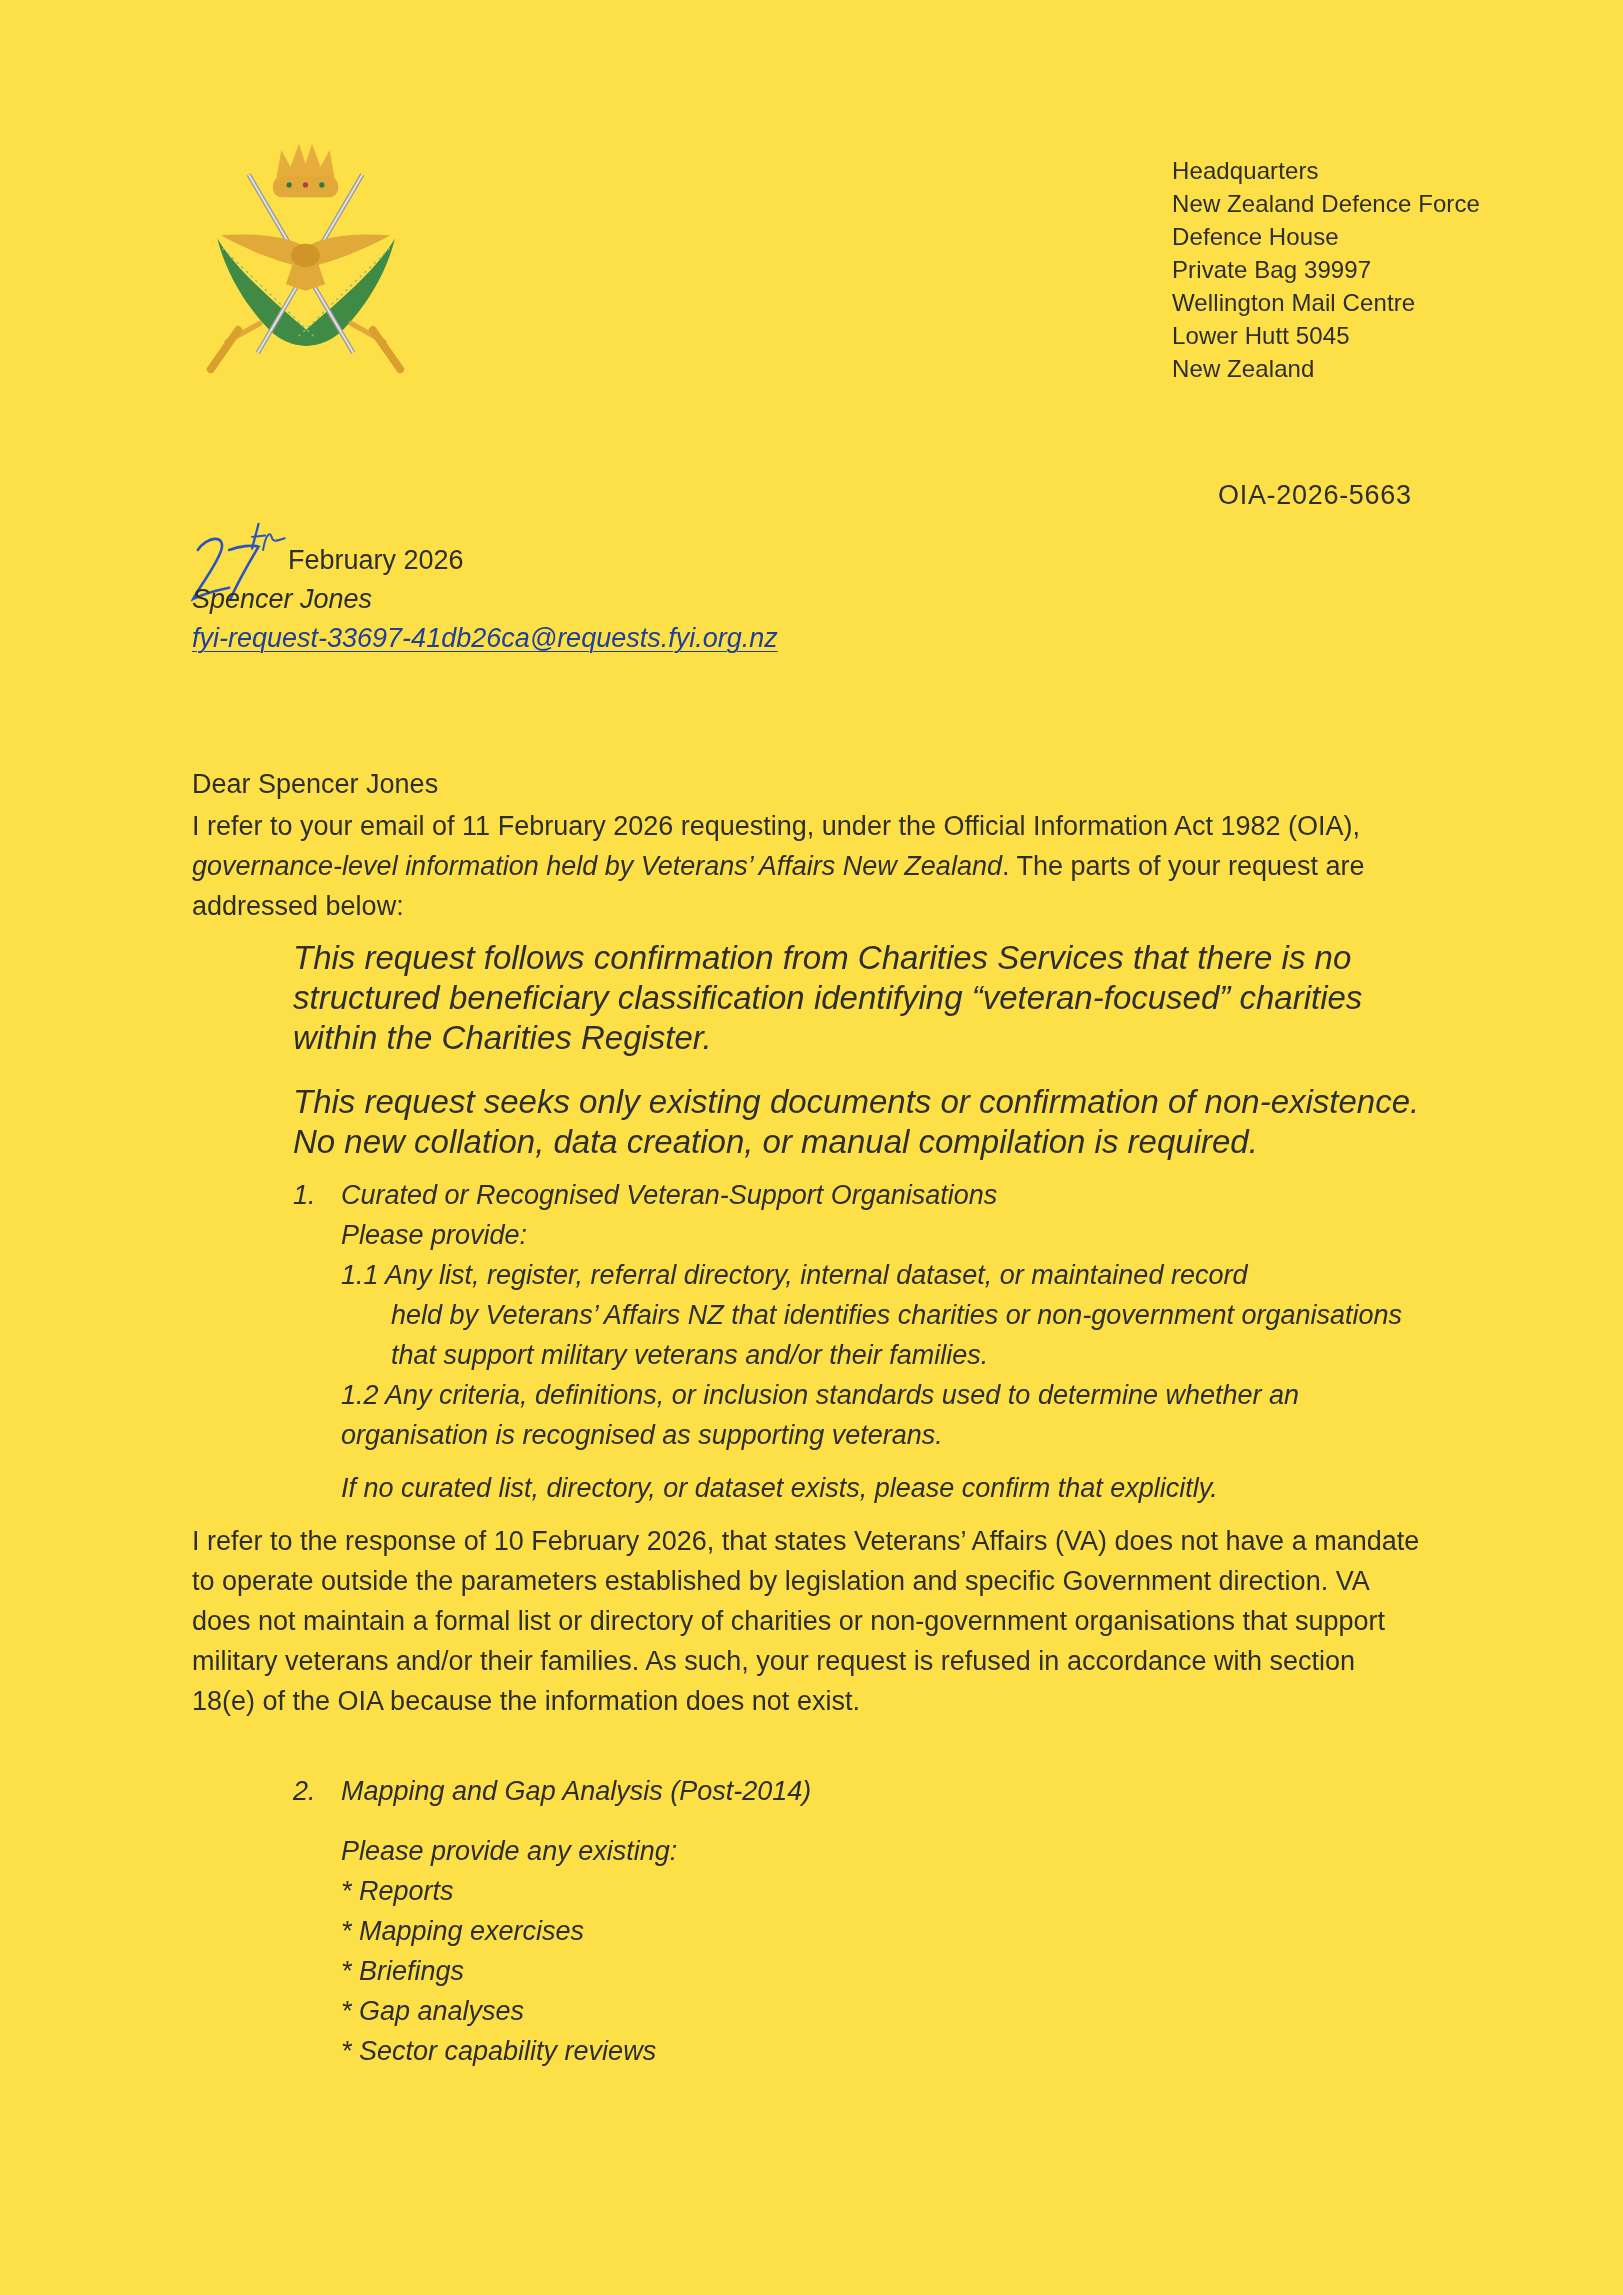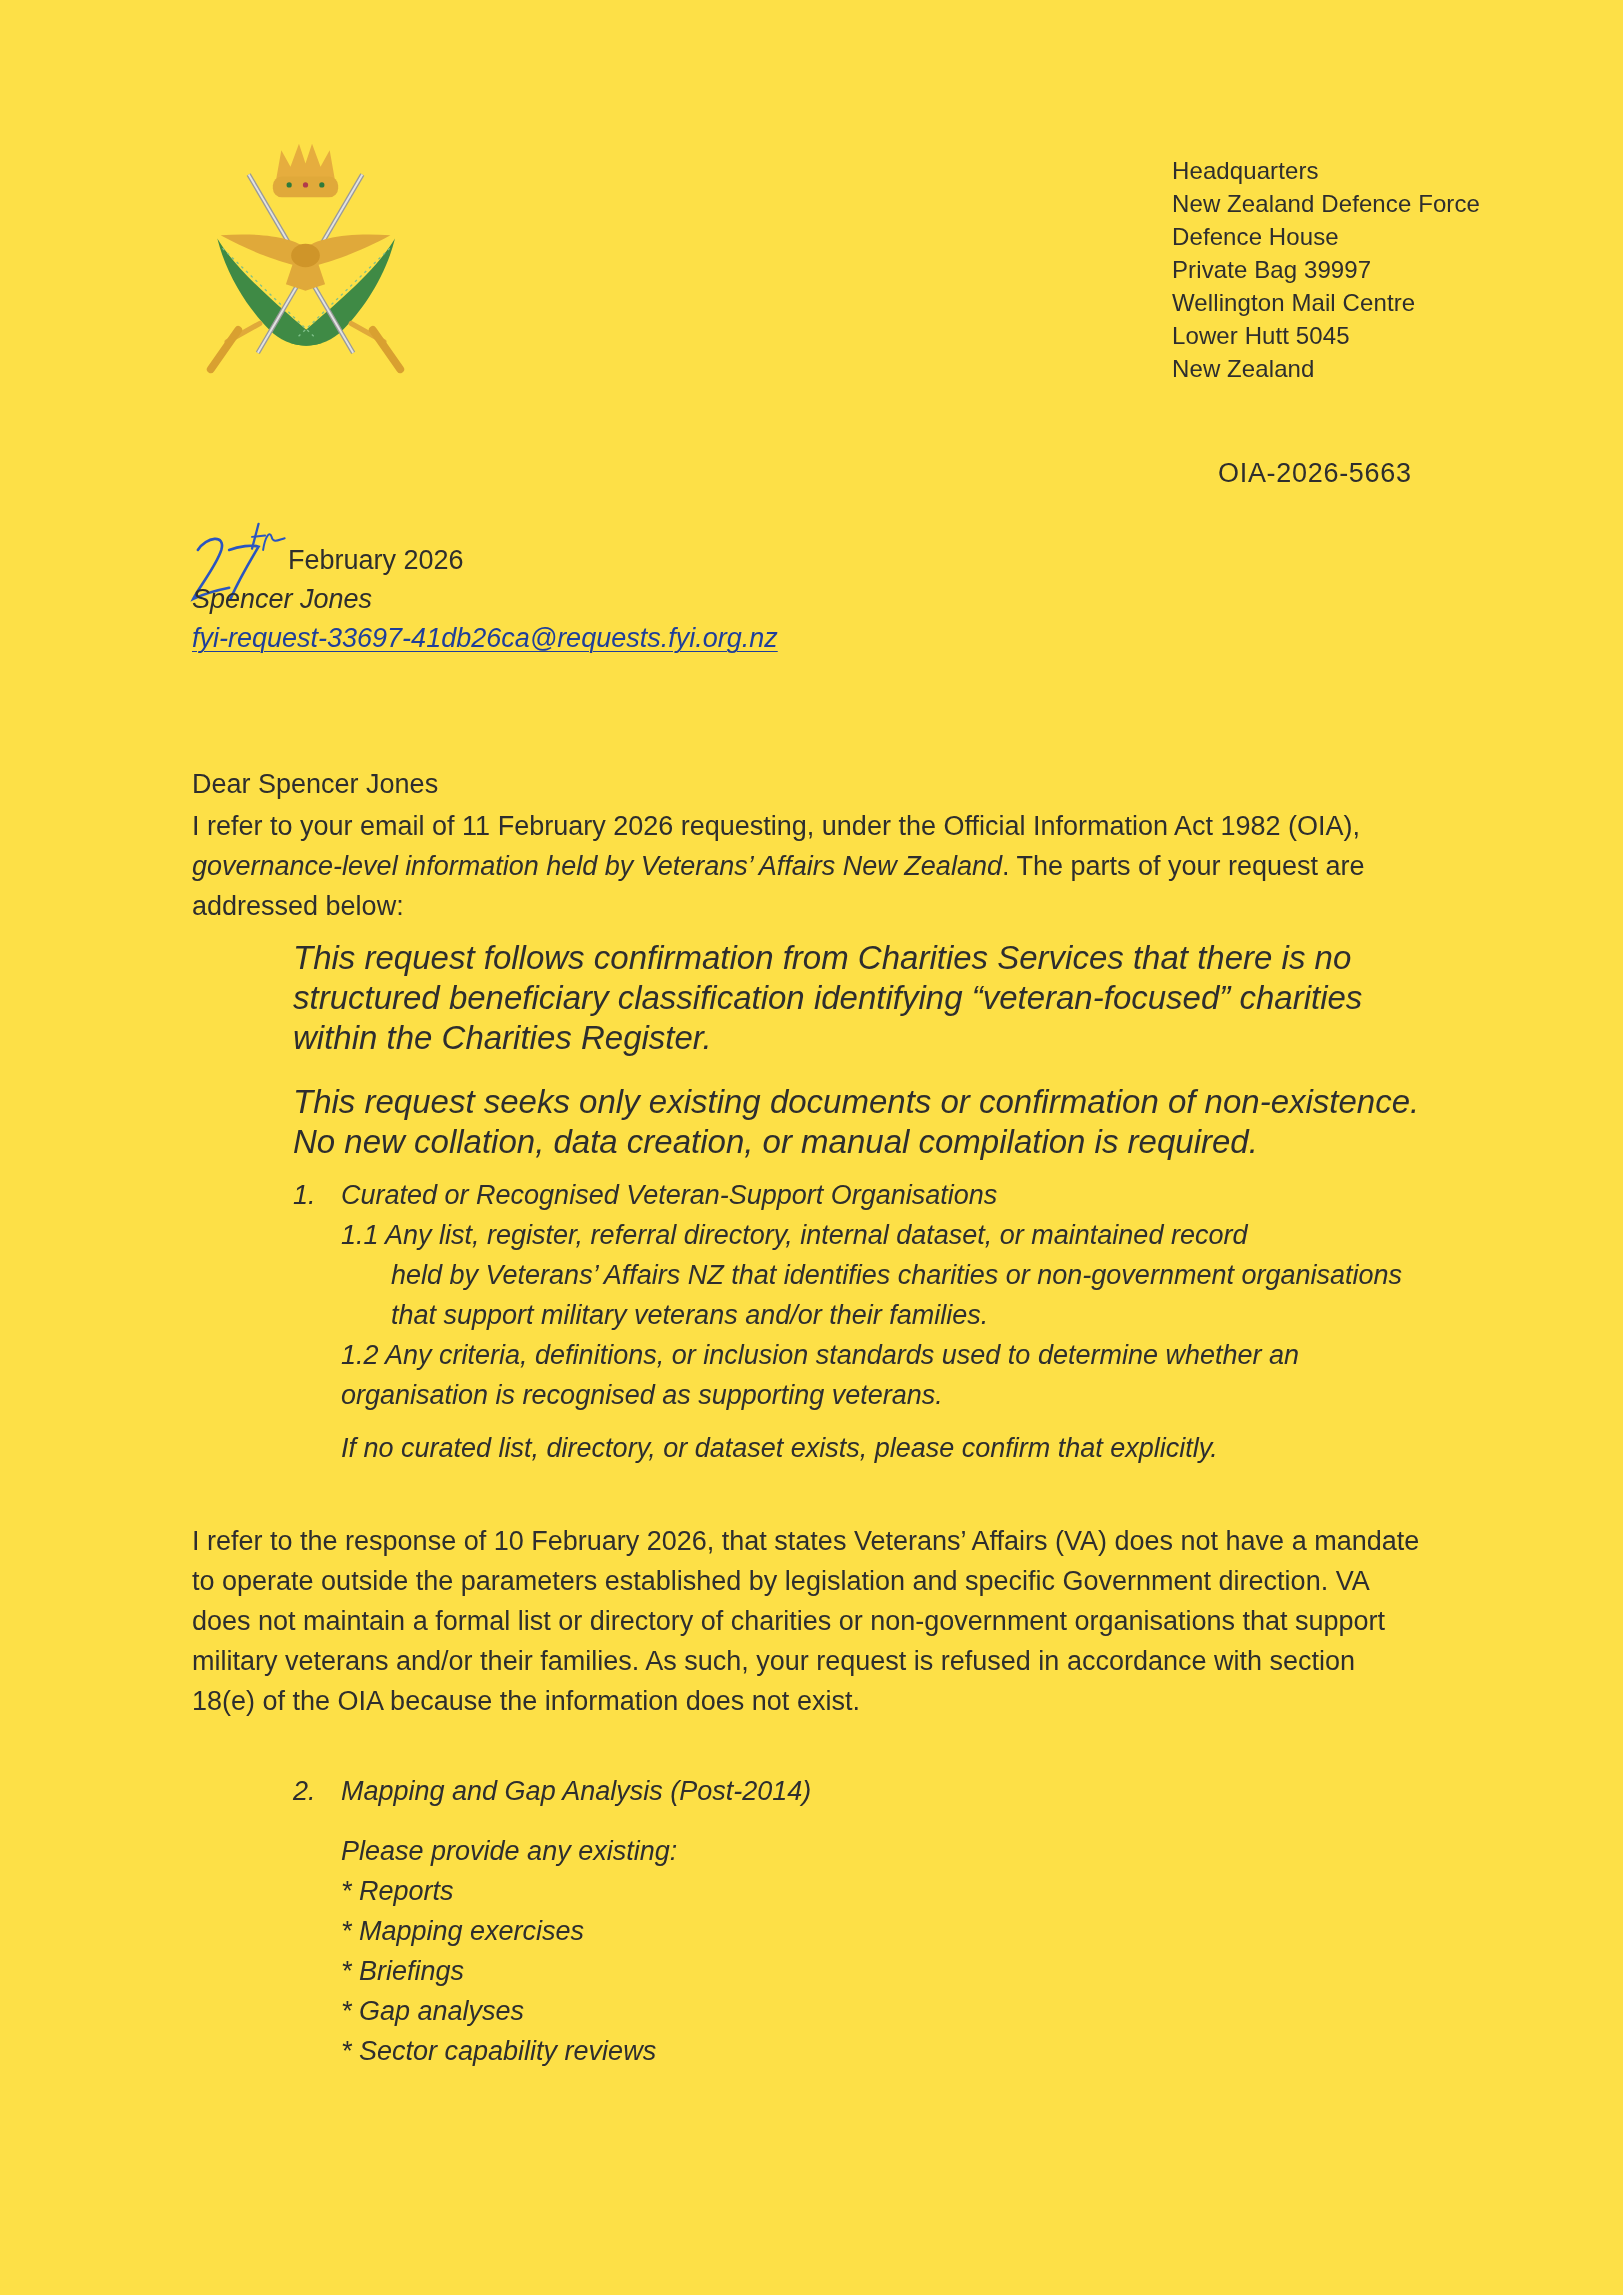--- a/index.html
+++ b/index.html
@@ -35,21 +35,21 @@
     top: 154px;
     font-size: 24px;
     line-height: 33px;
     color: #2e2e2e;
     letter-spacing: 0.1px;
   }
   .address div { white-space: nowrap; }
   .ref {
     position: absolute;
     left: 1218px;
-    top: 458px;
+    top: 480px;
     font-size: 27px;
     color: #2e2e2e;
     letter-spacing: 0.7px;
     white-space: nowrap;
   }
   .date-block {
     position: absolute;
     left: 190px;
     top: 517px;
     height: 92px;
@@ -208,20 +208,21 @@
   <div class="body-text para1"><span>I refer to your email of 11 February 2026 requesting, under the Official Information Act 1982 (OIA), </span><em>governance-level information held by Veterans’ Affairs New Zealand</em><span>. The parts of your request are addressed below:</span></div>
 
   <div class="quote q1">This request follows confirmation from Charities Services that there is no structured beneficiary classification identifying “veteran-focused” charities within the Charities Register.</div>
   <div class="quote q2">This request seeks only existing documents or confirmation of non-existence. No new collation, data creation, or manual compilation is required.</div>
 
   <div class="item1">
     <div class="numrow">
       <span class="num">1.</span>
       <span>Curated or Recognised Veteran-Support Organisations</span>
     </div>
+    <div class="indent74">Please provide:</div>
     <div class="indent74">
       <span>1.1</span>
       <span>Any list, register, referral directory, internal dataset, or maintained record</span>
     </div>
     <div class="sub-cont">held by Veterans’ Affairs NZ that identifies charities or non-government organisations that support military veterans and/or their families.</div>
     <div class="indent74">
       <span>1.2</span>
       <span>Any criteria, definitions, or inclusion standards used to determine whether an organisation is recognised as supporting veterans.</span>
     </div>
     <div class="confirm-line">If no curated list, directory, or dataset exists, please confirm that explicitly.</div>

